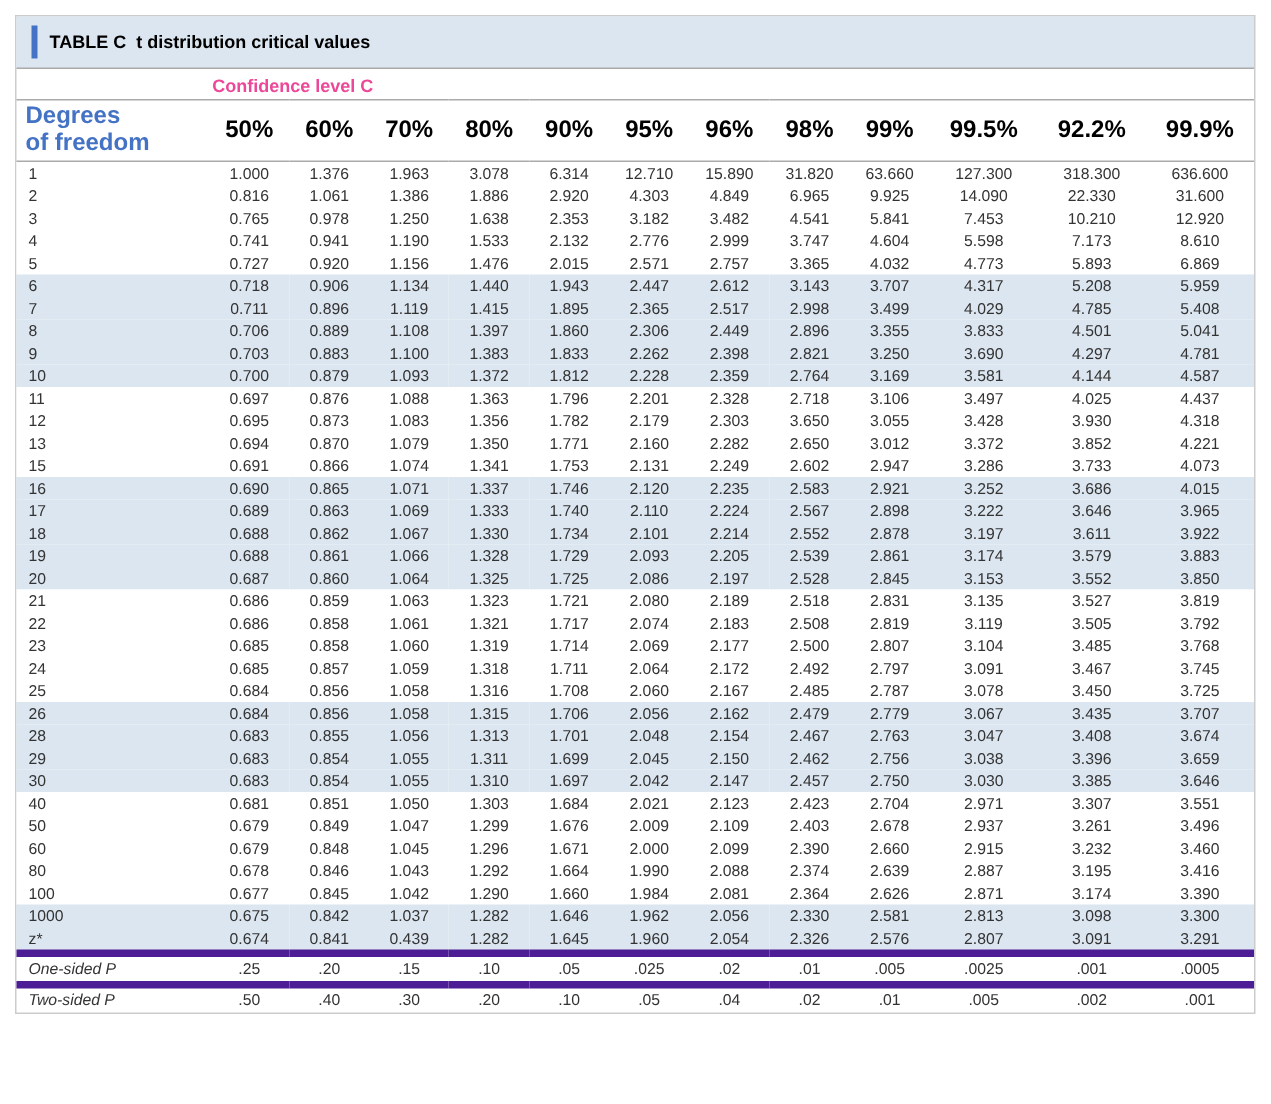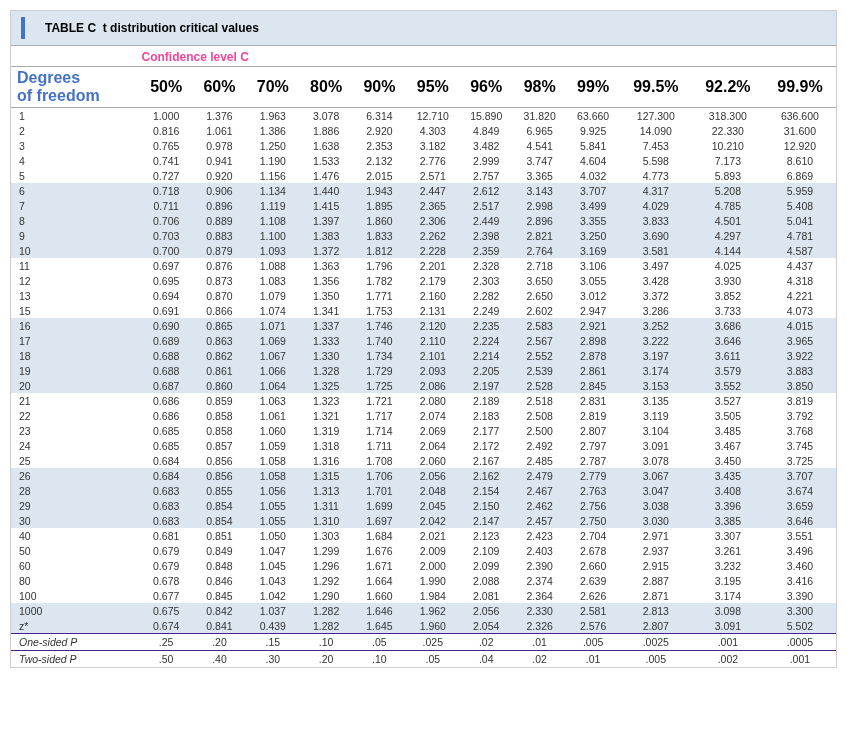--- a/index.html
+++ b/index.html
@@ -11,21 +11,21 @@
     }
     .table-container {
       border: 1px solid #ccc;
       background: #fff;
     }
     .table-title-bar {
       background: #dce6f0;
       padding: 6px 10px;
       display: flex;
       align-items: center;
-      gap: 20px;
+      gap: 8px;
       border-bottom: 1px solid #aaa;
     }
     .title-bar-accent {
       width: 4px;
       height: 22px;
       background: #4472c4;
       display: inline-block;
       flex-shrink: 0;
     }
     .table-title-text {
@@ -72,21 +72,21 @@
     .data-row.shaded {
       background: #dce6f0;
     }
     .data-row.white {
       background: #fff;
     }
     .footer-row td {
       text-align: center;
       padding: 2px 3px;
       font-size: 10.5px;
-      border-top: 1px solid #4c1d95;
+      border-top: 5px solid #4c1d95;
       color: #333;
     }
     .footer-row td.label-cell {
       text-align: left;
       padding-left: 8px;
       font-style: italic;
     }
   </style>
 </head>
 <body>
@@ -640,21 +640,21 @@
           <td>0.841</td>
           <td>0.439</td>
           <td>1.282</td>
           <td>1.645</td>
           <td>1.960</td>
           <td>2.054</td>
           <td>2.326</td>
           <td>2.576</td>
           <td>2.807</td>
           <td>3.091</td>
-          <td>5.502</td>
+          <td>3.291</td>
         </tr>
       </tbody>
     <tfoot id="table-foot">
     <tr class="footer-row">
           <td class="label-cell">One-sided P</td>
           <td>.25</td>
           <td>.20</td>
           <td>.15</td>
           <td>.10</td>
           <td>.05</td>

